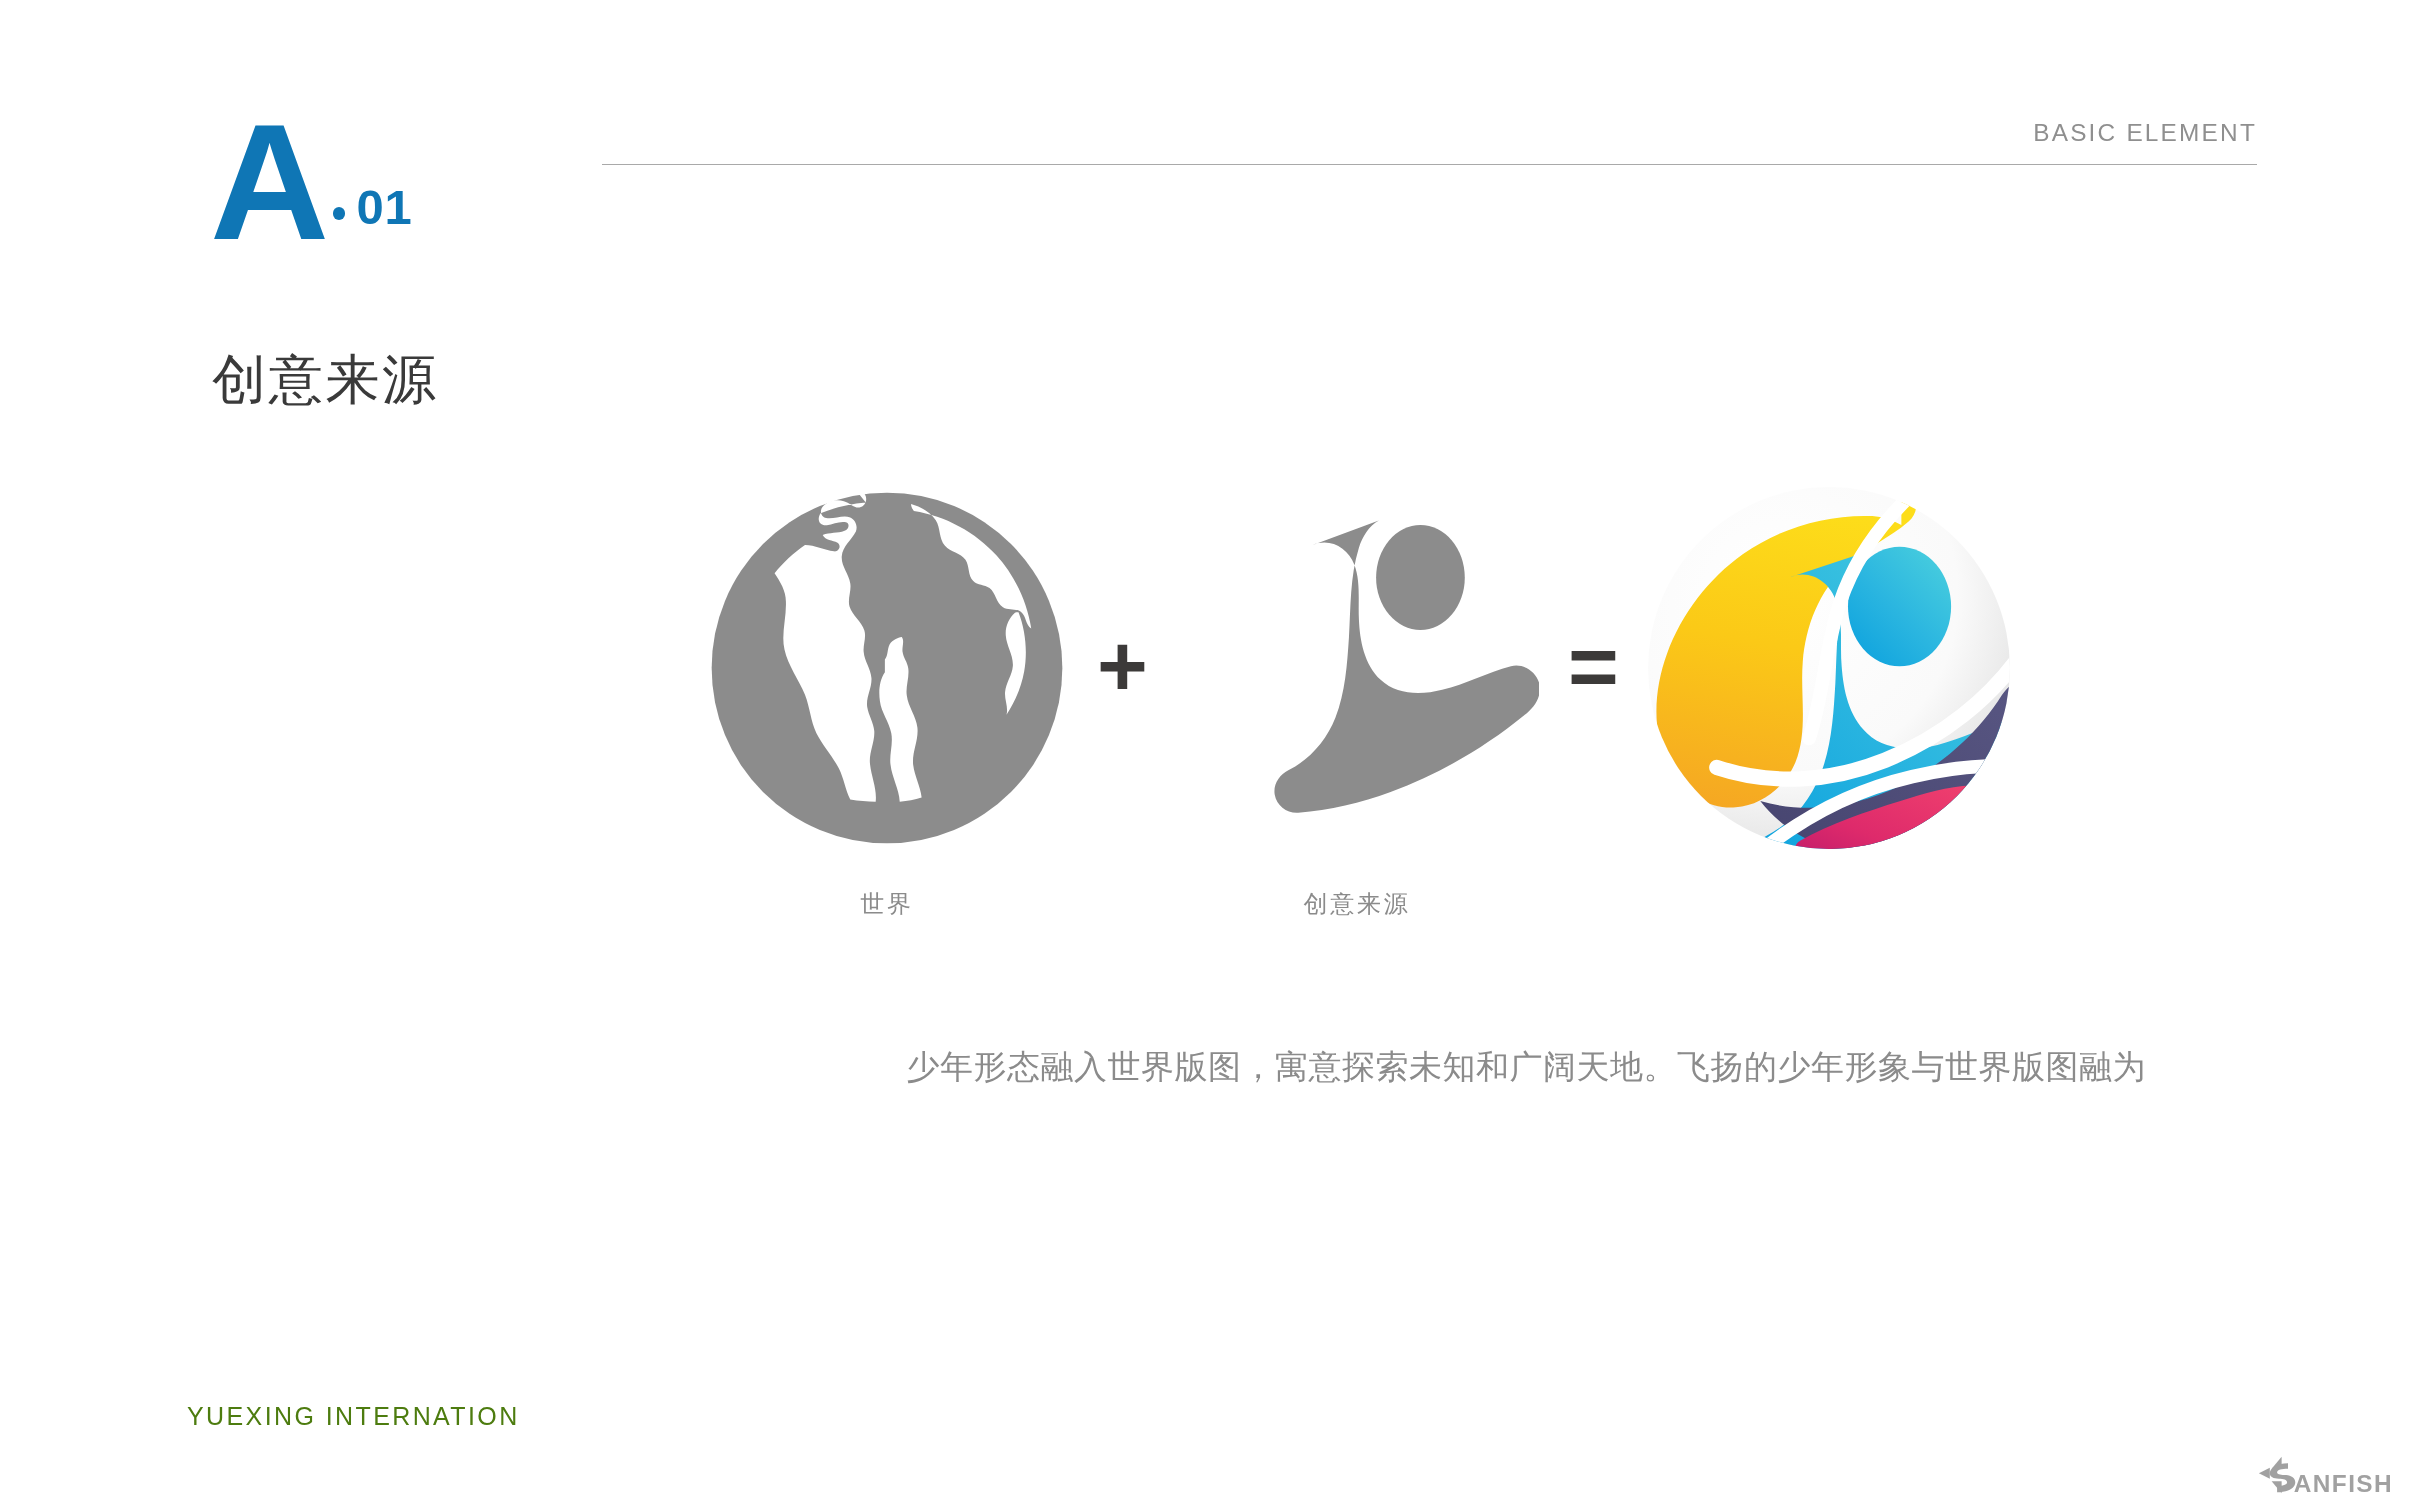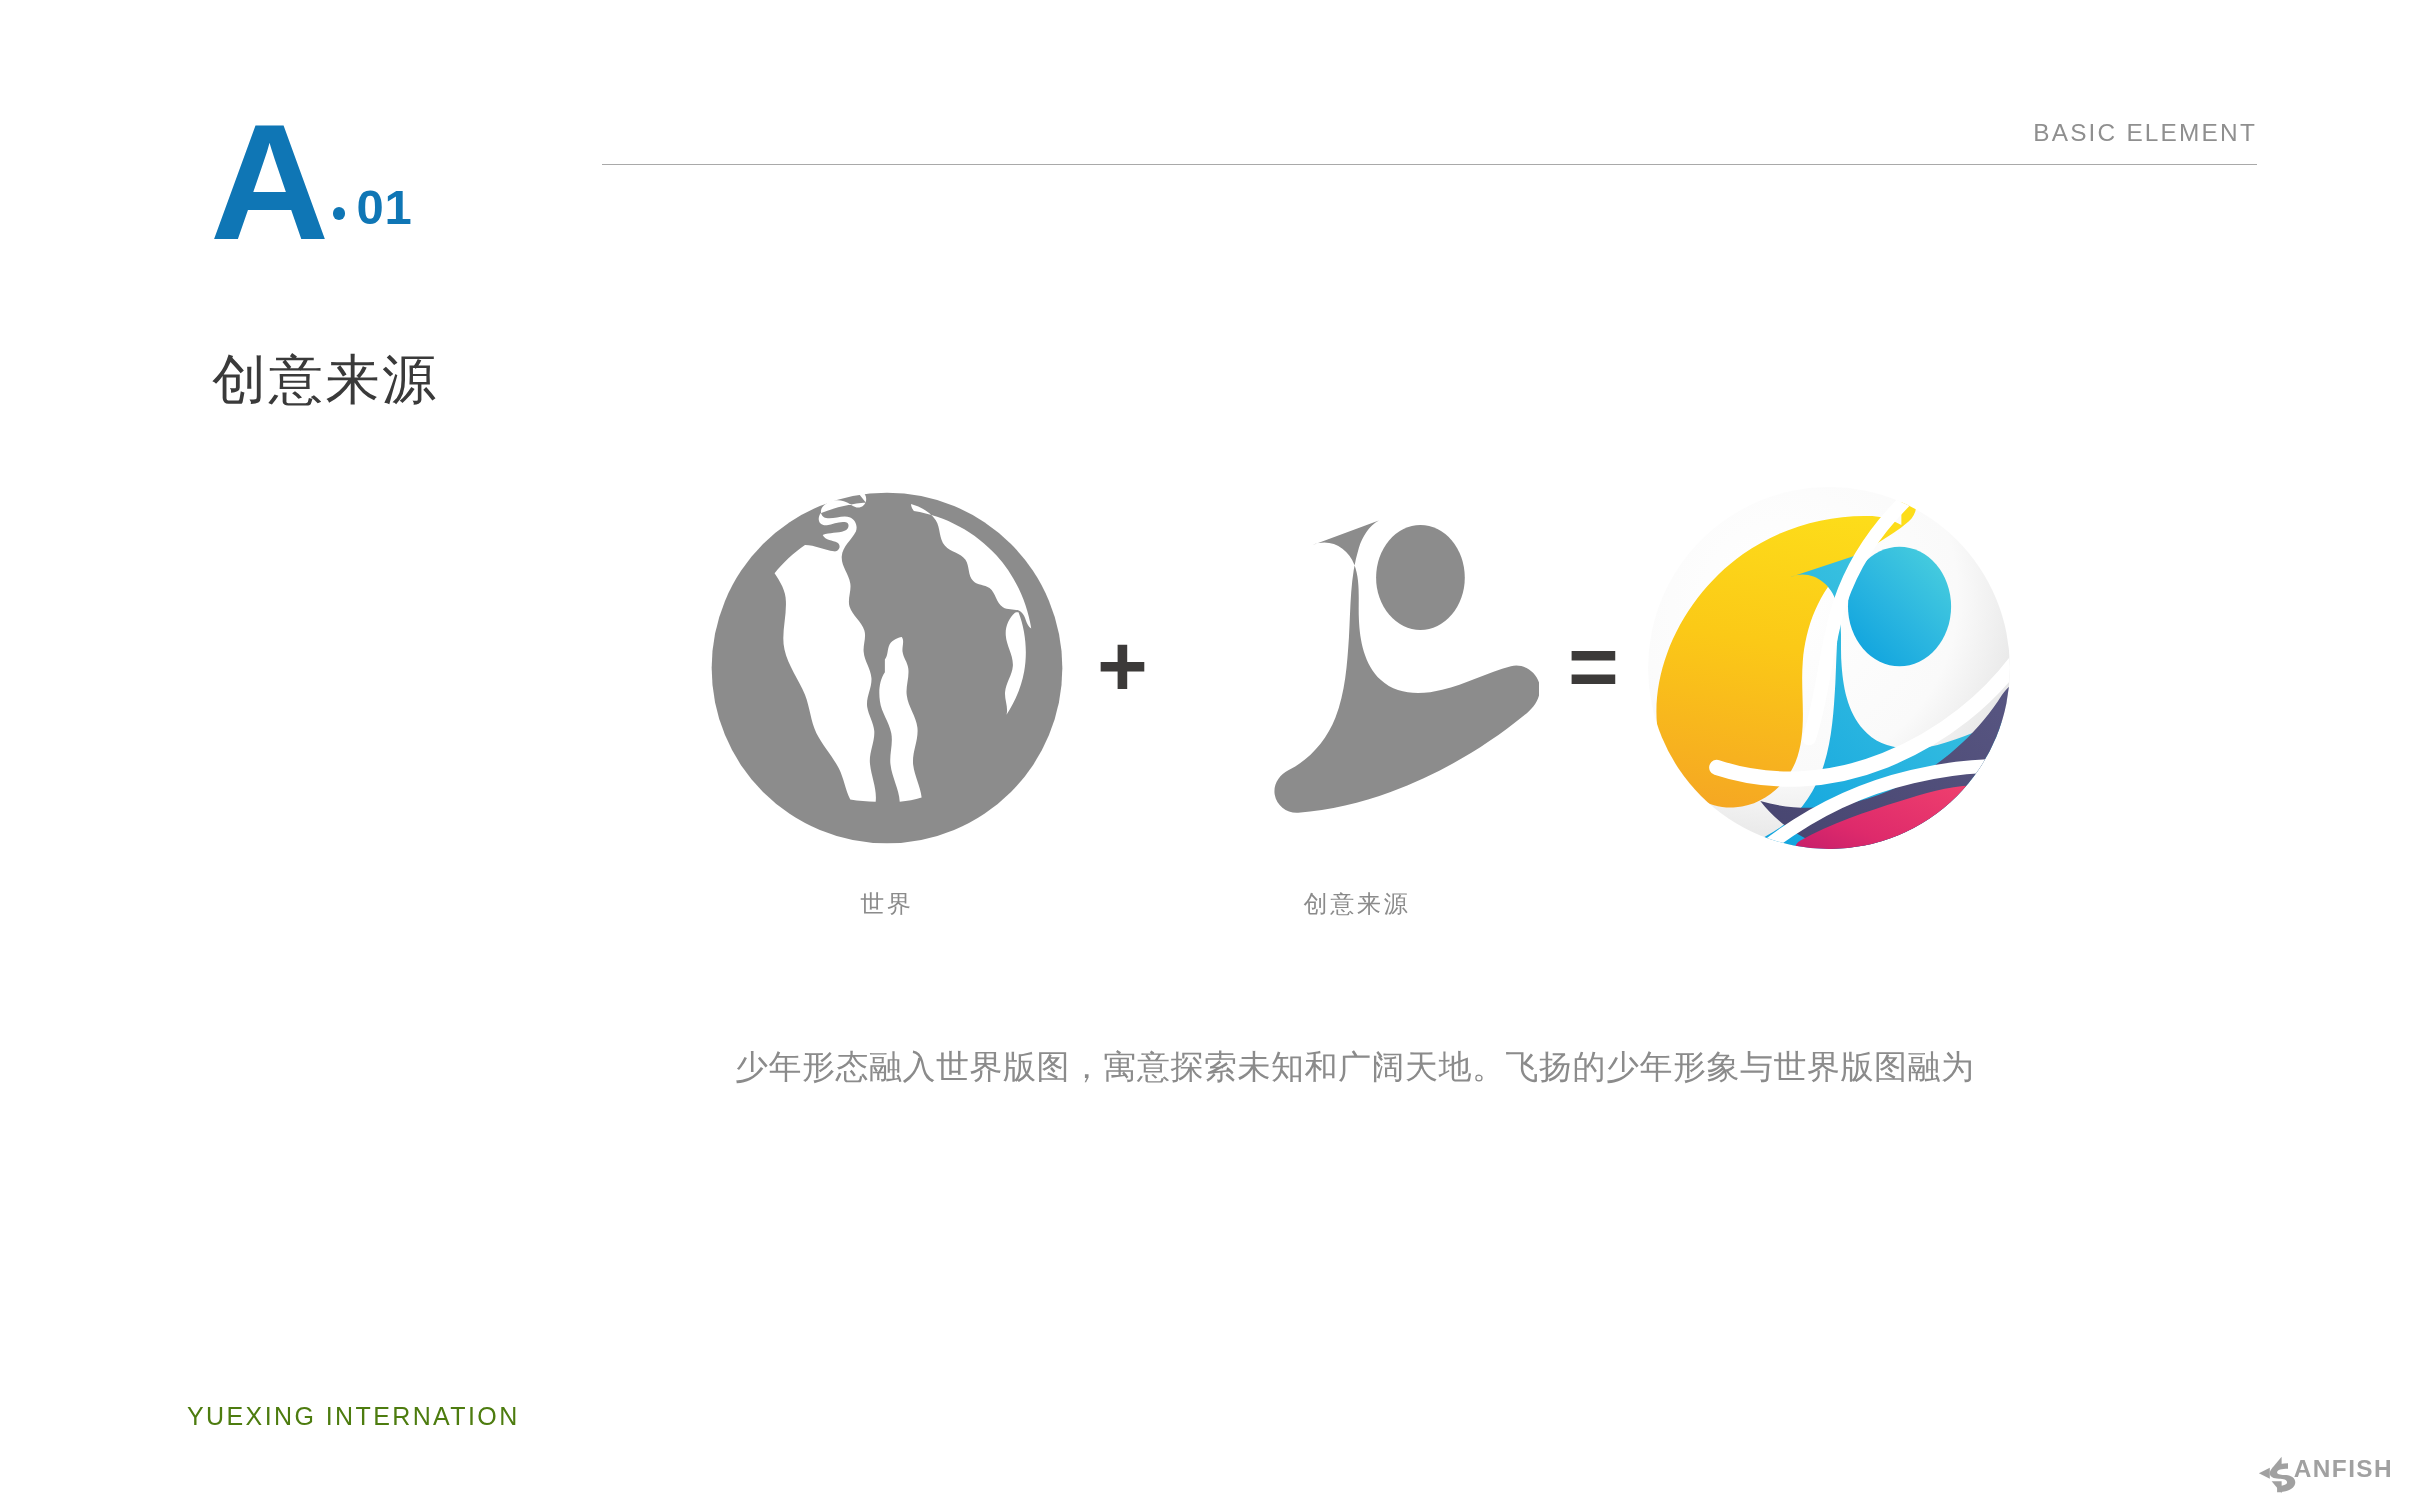--- a/index.html
+++ b/index.html
@@ -126,37 +126,37 @@
   .body-copy {
     position: absolute;
     left: 735px;
     top: 1038px;
     width: 1411px;
     font-size: 33px;
     line-height: 1.78;
     color: #8b8b8b;
     letter-spacing: 0.5px;
   }
-  .body-copy p { margin: 0; }
+  .body-copy p { margin: 0; text-align: right; }
 
   
   .footer-brand {
     position: absolute;
     left: 187px;
     top: 1402px;
     font-size: 25px;
     letter-spacing: 2.4px;
     color: #4d7c0f;
   }
   .watermark {
     position: absolute;
     right: 20px;
     top: 1455px;
     display: flex;
-    align-items: flex-start;
+    align-items: flex-end;
     opacity: 0.72;
   }
   .watermark-text {
     font-size: 24.4px;
     font-weight: bold;
     letter-spacing: 1.4px;
     color: #7d7d7d;
     margin-left: -5.4px;
   }
 </style>

